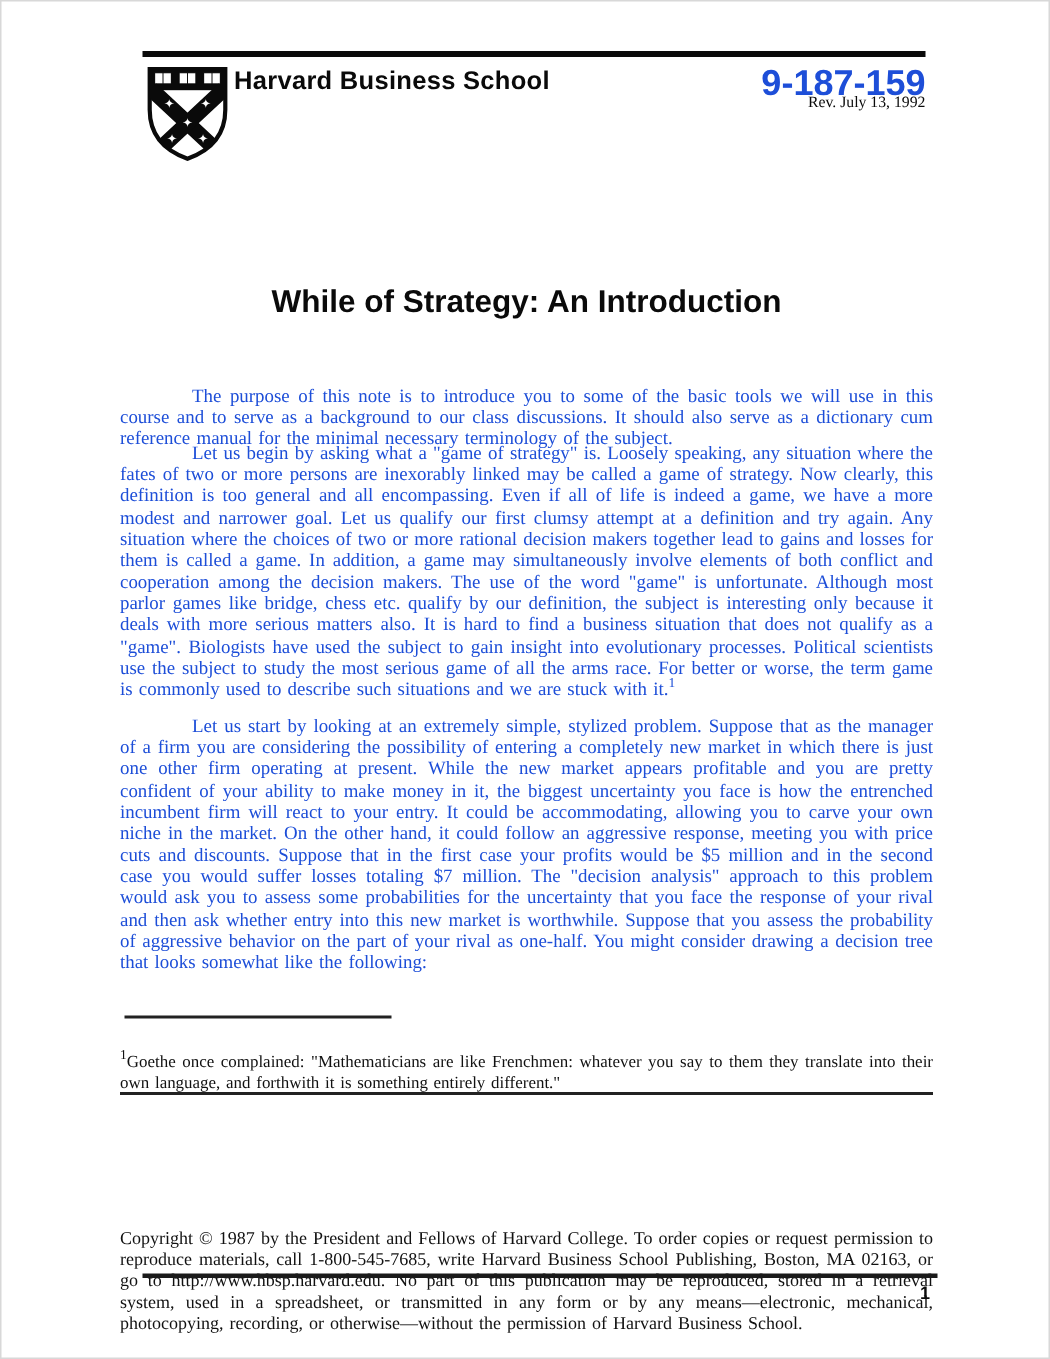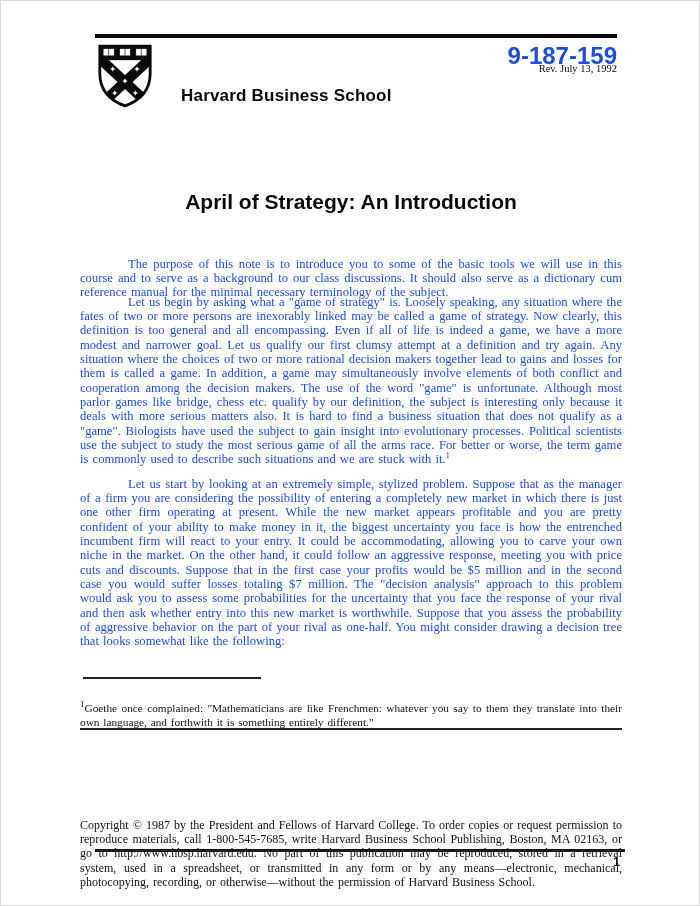--- a/index.html
+++ b/index.html
@@ -26,28 +26,27 @@
     width: 522px; height: 4px;
     background: #0a0a0a;
   }
   .logo {
     position: absolute;
     left: 97px; top: 43px;
     width: 56px; height: 66px;
   }
   .school-name {
     position: absolute;
-    left: 181px; top: 44px;
+    left: 156px; top: 44px;
     font-family: "Liberation Sans", sans-serif;
     font-weight: bold;
     font-size: 17px;
     letter-spacing: 0.2px;
     color: #0a0a0a;
     white-space: nowrap;
-    margin-top: 42px;
   }
   .doc-number {
     position: absolute;
     right: 83px; top: 42px;
     font-family: "Liberation Sans", sans-serif;
     font-weight: bold;
     font-size: 24px;
     color: #1d4ed8;
     white-space: nowrap;
     text-align: right;
@@ -194,21 +193,21 @@
           <text x="41" y="56">✦</text>
         </g>
       </g>
     </svg>
   </div>
 
   <div class="school-name">Harvard Business School</div>
   <div class="doc-number">9-187-159</div>
   <div class="rev-date">Rev. July 13, 1992</div>
 
-  <div class="doc-title">April of Strategy: An Introduction</div>
+  <div class="doc-title">While of Strategy: An Introduction</div>
 
   <p class="body-para para-1">The purpose of this note is to introduce you to some of the basic tools we will use in this course and to serve as a background to our class discussions.  It should also serve as a dictionary cum reference manual for the minimal necessary terminology of the subject.</p>
 
   <p class="body-para para-2"><span>Let us begin by asking what a "game of strategy" is.  Loosely speaking, any situation where the fates of two or more persons are inexorably linked may be called a game of strategy.  Now clearly, this definition is too general and all encompassing.  Even if all of life is indeed a game, we have a more modest and narrower goal.  Let us qualify our first clumsy attempt at a definition and try again. Any situation where the choices of two or more rational decision makers together lead to gains and losses for them is called a game.  In addition, a game may simultaneously involve elements of both conflict and cooperation among the decision makers.  The use of the word "game" is unfortunate. Although most parlor games like bridge, chess etc. qualify by our definition, the subject is interesting only because it deals with more serious matters also.  It is hard to find a business situation that does not qualify as a "game".  Biologists have used the subject to gain insight into evolutionary processes. Political scientists use the subject to study the most serious game of all the arms race.  For better or worse, the term game is commonly used to describe such situations and we are stuck with it.</span><sup>1</sup></p>
 
   <p class="body-para para-3">Let us start by looking at an extremely simple, stylized problem.  Suppose that as the manager of a firm you are considering the possibility of entering a completely new market in which there is just one other firm operating at present.  While the new market appears profitable and you are pretty confident of your ability to make money in it, the biggest uncertainty you face is how the entrenched incumbent firm will react to your entry.  It could be accommodating, allowing you to carve your own niche in the market.  On the other hand, it could follow an aggressive response, meeting you with price cuts and discounts.  Suppose that in the first case your profits would be $5 million and in the second case you would suffer losses totaling $7 million.  The "decision analysis" approach to this problem would ask you to assess some probabilities for the uncertainty that you face the response of your rival and then ask whether entry into this new market is worthwhile.  Suppose that you assess the probability of aggressive behavior on the part of your rival as one-half.  You might consider drawing a decision tree that looks somewhat like the following:</p>
 
   <div class="footnote-rule"></div>
   <p class="footnote"><sup>1</sup><span>Goethe once complained: "Mathematicians are like Frenchmen: whatever you say to them they translate into their own language, and forthwith it is something entirely different."</span></p>
 

